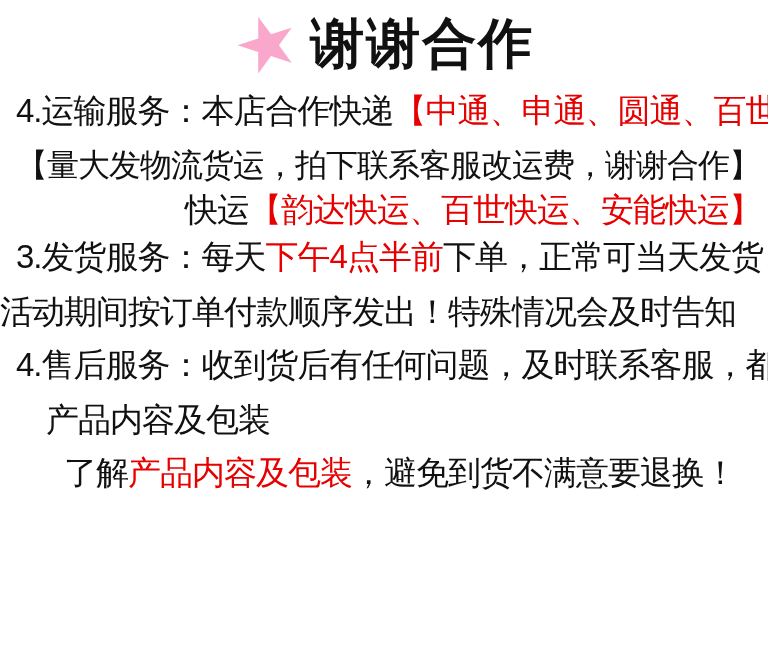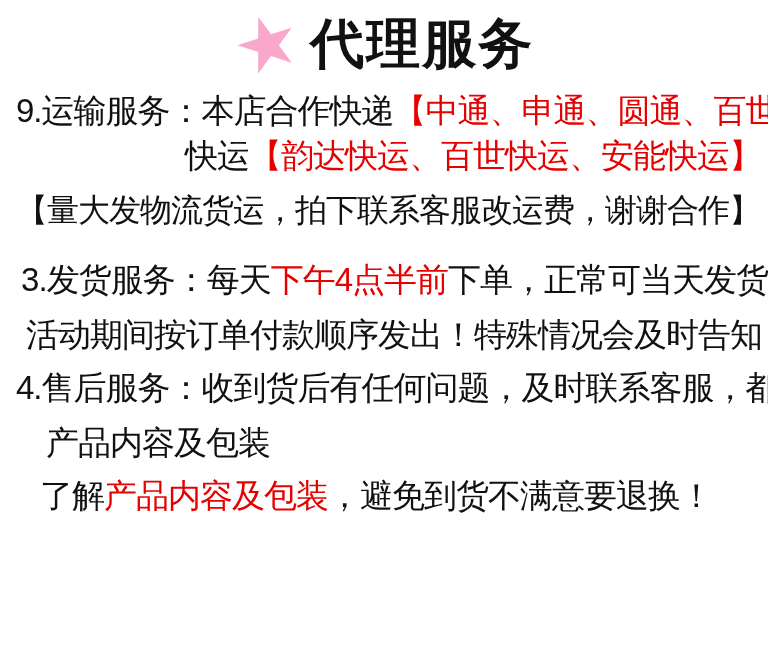--- a/index.html
+++ b/index.html
@@ -39,52 +39,52 @@
     line-height: 40px;
     height: 40px;
     letter-spacing: -1px;
     white-space: nowrap;
     color: var(--text);
   }
   .hl { color: var(--highlight); }
   .ind-num   { padding-left: 16px; }
   .ind-cont1 { padding-left: 192px; }  
   .ind-cont2 { padding-left: 185px; }
-  .ind-small { padding-left: 26px; }   
+  .ind-small { }   
   .ind-med   { padding-left: 46px; }   
-  .ind-med2  { padding-left: 40px; }   
+  .ind-med2  { padding-left: 40px; margin-left: 24px; }   
   .bracket-note { padding-left: 16px; font-size: 32px; }
   .mt-a { margin-top: 4px; }
   .mt-b { margin-top: 7px; }
   .mt-c { margin-top: 5px; }
   .mt-d { margin-top: 14px; }
-  .mt-e { margin-top: 30px; text-align: right; }
+  .mt-e { margin-top: 7px; }
   .mt-f { margin-top: 15px; }
   .mt-g { margin-top: 13px; }
 </style>
 </head>
 <body>
 
 <div class="page">
 
   <div class="header">
     <span class="star">★</span>
-    <h1 class="title">代理服务</h1>
+    <h1 class="title">谢谢合作</h1>
   </div>
 
 
   <div class="line ind-num mt-b">
-    <span>9.运输服务：本店合作快递</span><span class="hl">【中通、申通、圆通、百世】</span>
+    <span>4.运输服务：本店合作快递</span><span class="hl">【中通、申通、圆通、百世】</span>
   </div>
+  <div class="line bracket-note mt-d">
+    <span>【量大发物流货运，拍下联系客服改运费，谢谢合作】</span>
+  </div>
+
   <div class="line ind-cont2 mt-c">
     <span>快运</span><span class="hl">【韵达快运、百世快运、安能快运】</span>
-  </div>
-
-  <div class="line bracket-note mt-d">
-    <span>【量大发物流货运，拍下联系客服改运费，谢谢合作】</span>
   </div>
 
   <div class="line ind-num mt-e">
     <span>3.发货服务：每天</span><span class="hl">下午4点半前</span><span>下单，正常可当天发货</span>
   </div>
   <div class="line ind-small mt-f">
     <span>活动期间按订单付款顺序发出！特殊情况会及时告知</span>
   </div>
 
   <div class="line ind-num mt-g">

